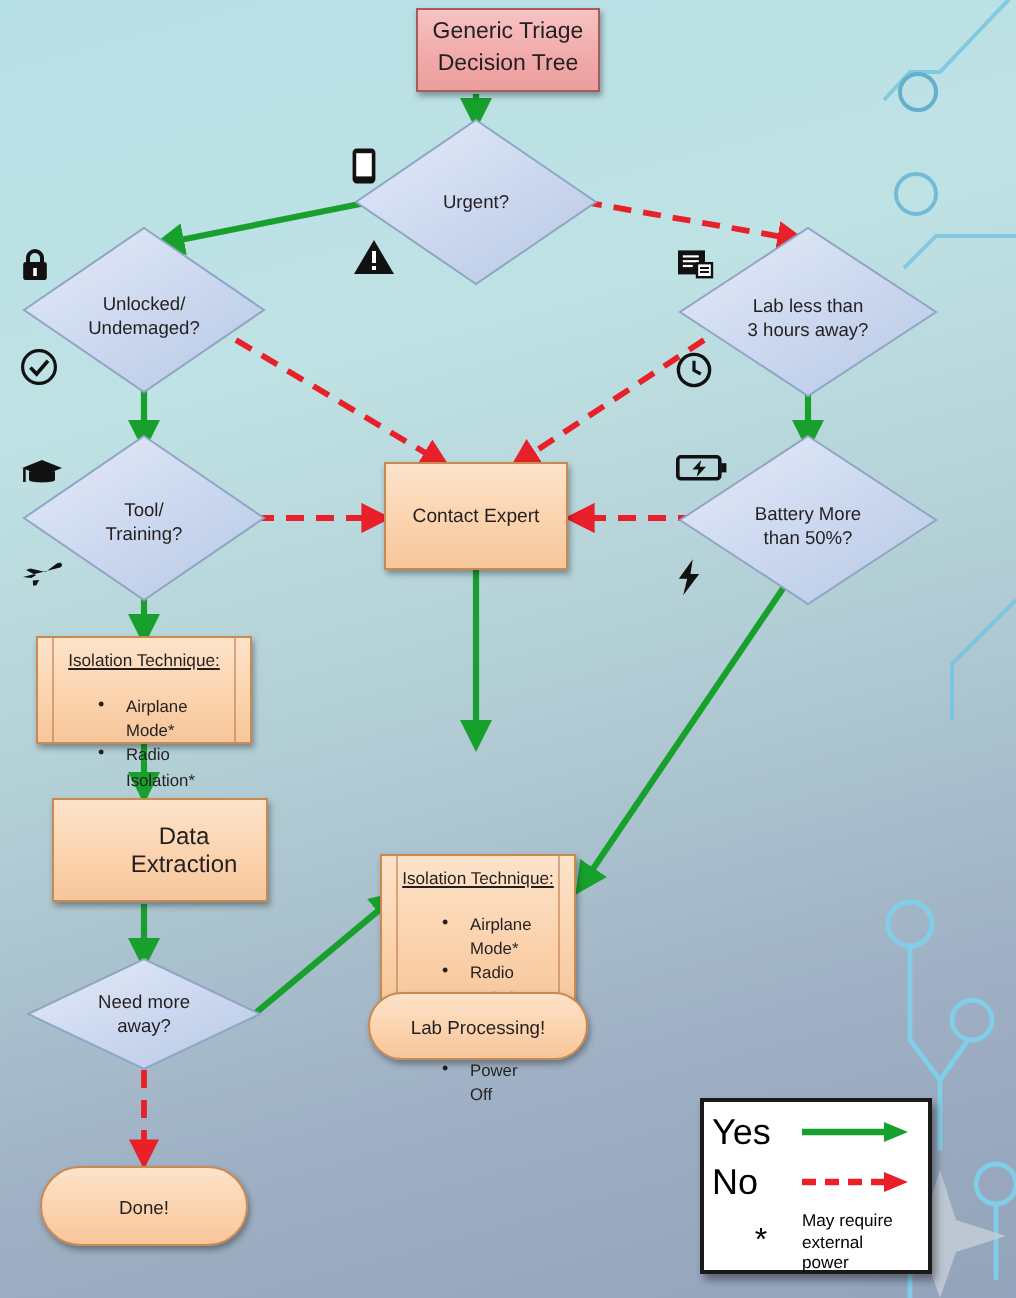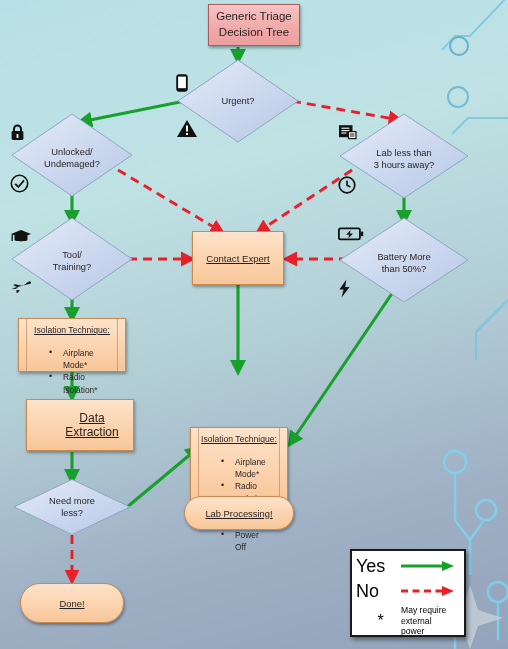--- a/index.html
+++ b/index.html
@@ -15,21 +15,21 @@
   #deco{z-index:1;}
   #edges{z-index:3;}
   .node{position:absolute;z-index:4;box-sizing:border-box;}
 
   
   .box{
     background:linear-gradient(180deg,#fde3ca 0%,#fbd3ae 55%,#f7c69a 100%);
     border:1px solid #c98a52;
     box-shadow:1px 2px 3px rgba(0,0,0,.35);
     display:flex;align-items:center;justify-content:center;
-    text-align:center;color:#231f20;text-decoration:underline;
+    text-align:center;color:#231f20;
   }
   .title-box{
     background:linear-gradient(180deg,#f7c3c2 0%,#f0a9a8 60%,#eb9f9e 100%);
     border:1px solid #a85b5b;
     box-shadow:1px 2px 3px rgba(0,0,0,.35);
     display:flex;flex-direction:column;align-items:center;justify-content:center;
     text-align:center;color:#231f20;font-size:11.5px;line-height:1.35;margin-left:16px;
   }
   .pill{border-radius:22px;}
 
@@ -308,21 +308,21 @@
     <span>Data Extraction</span>
   </div>
 
   <div class="node diamond" style="left:12px;top:478px;width:120px;height:58px;">
     <svg width="120" height="58" viewBox="0 0 120 58">
       <path d="M60 1.5 L118 29 L60 56.5 L2 29 Z" fill="url(#dg1)" stroke="#8fa5c6" stroke-width="1"></path>
     </svg>
     <div class="dlabel">
       <div class="dtext">
         <div>Need more</div>
-        <div>less?</div>
+        <div>away?</div>
       </div>
     </div>
   </div>
 
   <div class="node box pill" style="left:20px;top:583px;width:104px;height:40px;font-size:9.4px;">
     <span>Done!</span>
   </div>
 
   <div class="node listbox" style="left:190px;top:373px;width:98px;height:78px;">
     <div class="lb-head">Isolation Technique:</div>

